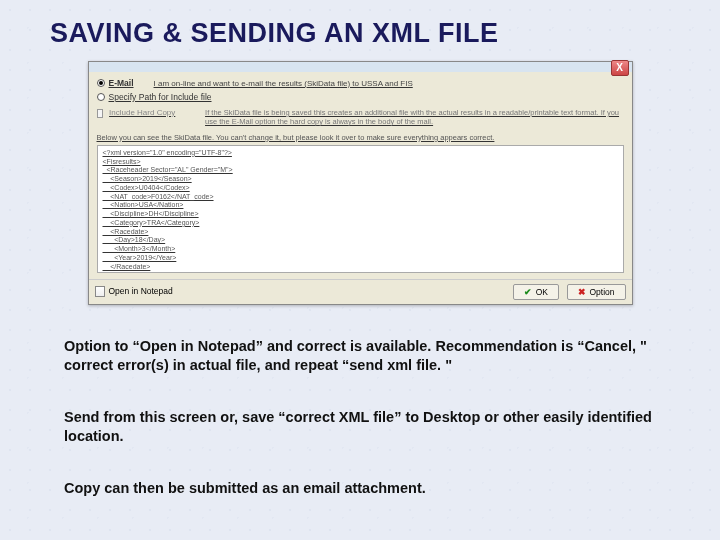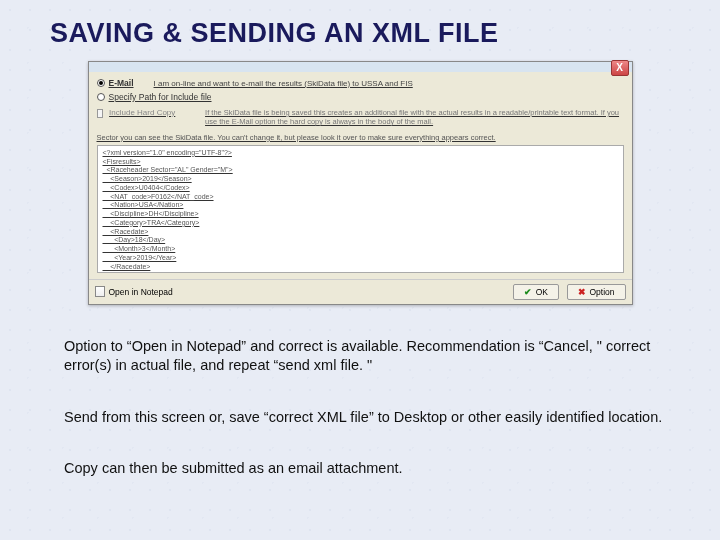--- a/index.html
+++ b/index.html
@@ -123,37 +123,37 @@
   .btn {
     border: 1px solid #999;
     background: #f4f2e8;
     padding: 2px 10px;
     font-size: 8.5px;
     display: inline-flex;
     align-items: center;
     gap: 4px;
     border-radius: 2px;
   }
-  .bar-left { display:flex; align-items:center; gap:4px; flex:0 0 auto; font-size:8.5px; }
+  .bar-left { display:flex; align-items:flex-start; gap:4px; flex:0 0 auto; font-size:8.5px; }
   .bar-spacer { flex: 1; }
   .notepad-icon {
     width: 10px; height: 11px;
     background: linear-gradient(#fff,#eee);
     border:1px solid #888;
     position:relative;
   }
   .ok-icon { color:#1a8a1a; font-weight:bold; font-size:9px; }
   .cancel-icon { color:#c22; font-weight:bold; font-size:9px; }
   .caption {
     font-size: 14.5px;
     color: #111;
     line-height: 1.35;
     margin: 0 0 12px 24px;
   }
-  .bold-caption { font-weight: normal; margin-top: 32px; }
+  .bold-caption { font-weight: bold; margin-top: 32px; }
 </style>
 </head>
 <body>
 
 <div class="title">SAVING &amp; SENDING AN XML FILE</div>
 
 <div class="dialog">
   <div class="titlebar">
     <div class="close-btn">X</div>
   </div>
@@ -169,21 +169,21 @@
       <span class="radio"></span>
       <span class="radio-label">Specify Path for Include file</span>
     </div>
 
     <div class="check-row">
       <span class="checkbox"></span>
       <div style="flex:0 0 90px;">Include Hard Copy</div>
       <div class="check-desc">If the SkiData file is being saved this creates an additional file with the actual results in a readable/printable text format. If you use the E-Mail option the hard copy is always in the body of the mail.</div>
     </div>
 
-    <div class="info-line">Sector you can see the SkiData file. You can't change it, but please look it over to make sure everything appears correct.</div>
+    <div class="info-line">Below you can see the SkiData file. You can't change it, but please look it over to make sure everything appears correct.</div>
 
     <div class="xml-box">
       <div>&lt;?xml version="1.0" encoding="UTF-8"?&gt;</div>
       <div>&lt;Fisresults&gt;</div>
       <div>  &lt;Raceheader Sector="AL" Gender="M"&gt;</div>
       <div>    &lt;Season&gt;2019&lt;/Season&gt;</div>
       <div>    &lt;Codex&gt;U0404&lt;/Codex&gt;</div>
       <div>    &lt;NAT_code&gt;F0162&lt;/NAT_code&gt;</div>
       <div>    &lt;Nation&gt;USA&lt;/Nation&gt;</div>
       <div>    &lt;Discipline&gt;DH&lt;/Discipline&gt;</div>

